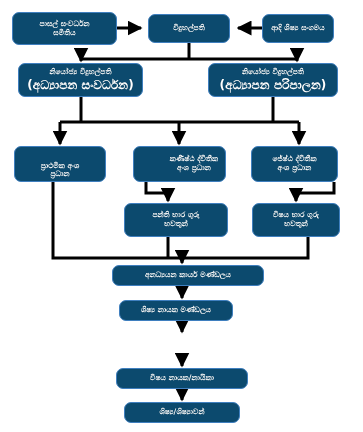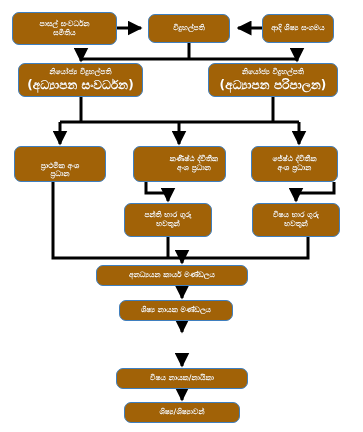--- a/index.html
+++ b/index.html
@@ -10,21 +10,21 @@
     overflow:hidden;
   }
   #chart{position:relative;width:363px;height:432px;}
 
   
   #wires{position:absolute;left:0;top:0;width:363px;height:432px;}
 
   .node{
     position:absolute;
     box-sizing:border-box;
-    background:#a16207;
+    background:#0c4a6e;
     border:1px solid #3f7fbf;
     border-radius:7px;
     color:#ffffff;
     display:flex;
     flex-direction:column;
     align-items:center;
     justify-content:center;
     text-align:center;
     line-height:1.18;
     font-size:7.4px;
@@ -48,24 +48,24 @@
   #n-principal {left:148px; top:14px;  width:82px;  height:29px;}
   #n-alumni    {left:262px; top:14px;  width:72px;  height:29px;}
 
   #n-dep-edu   {left:18px;  top:63px;  width:125px; height:34px;}
   #n-dep-admin {left:208px; top:63px;  width:130px; height:34px;}
 
   #n-primary   {left:14px;  top:146px; width:92px;  height:36px;justify-content:flex-end;}
   #n-junior    {left:133px; top:146px; width:93px;  height:36px;padding-left:32px;}
   #n-senior    {left:251px; top:146px; width:87px;  height:36px;}
 
-  #n-class-t   {left:124px; top:203px; width:88px;  height:34px;}
+  #n-class-t   {left:124px; top:203px; width:104px;  height:34px;}
   #n-subject-t {left:252px; top:203px; width:88px;  height:34px;}
 
-  #n-nonacad   {left:96px; top:265px; width:152px; height:21px;}
+  #n-nonacad   {left:112px; top:265px; width:152px; height:21px;}
   #n-stu-lead  {left:119px; top:300px; width:114px; height:21px;}
   #n-class-l   {left:116px; top:334px; width:132px; height:21px;}
   #n-subject-l {left:116px; top:368px; width:132px; height:21px;justify-content:center;}
   #n-students  {left:124px; top:402px; width:116px; height:21px;}
 </style>
 </head>
 <body>
 
 <div id="chart">
 

